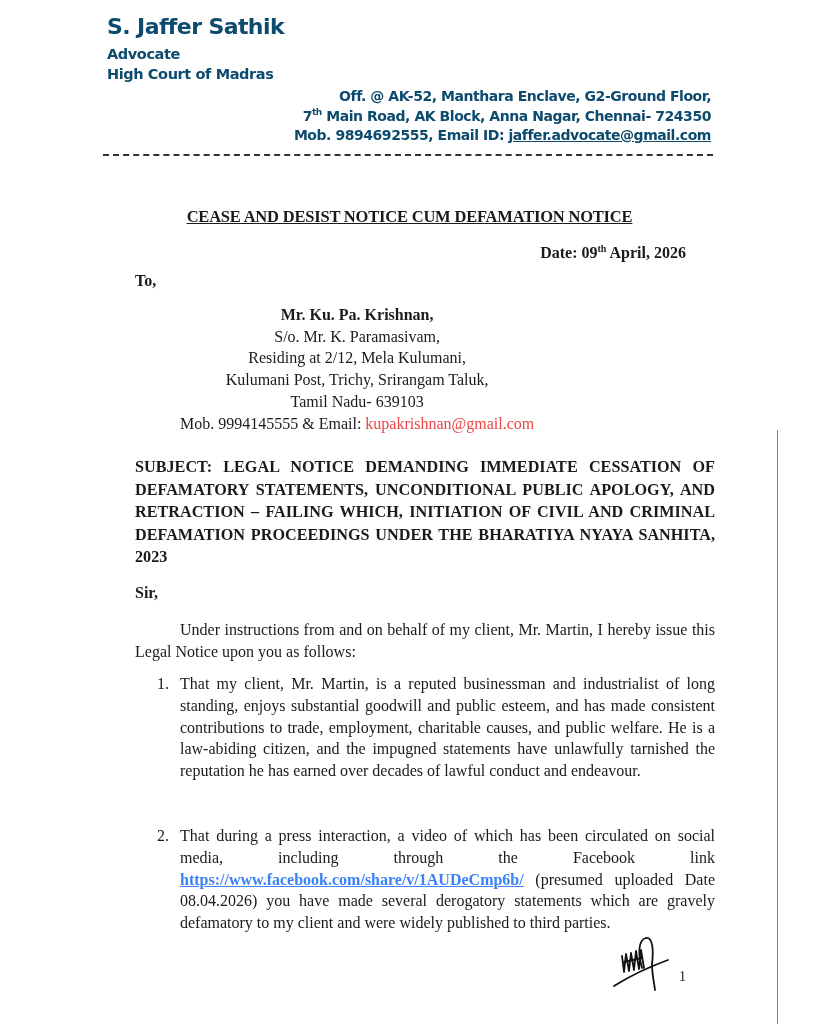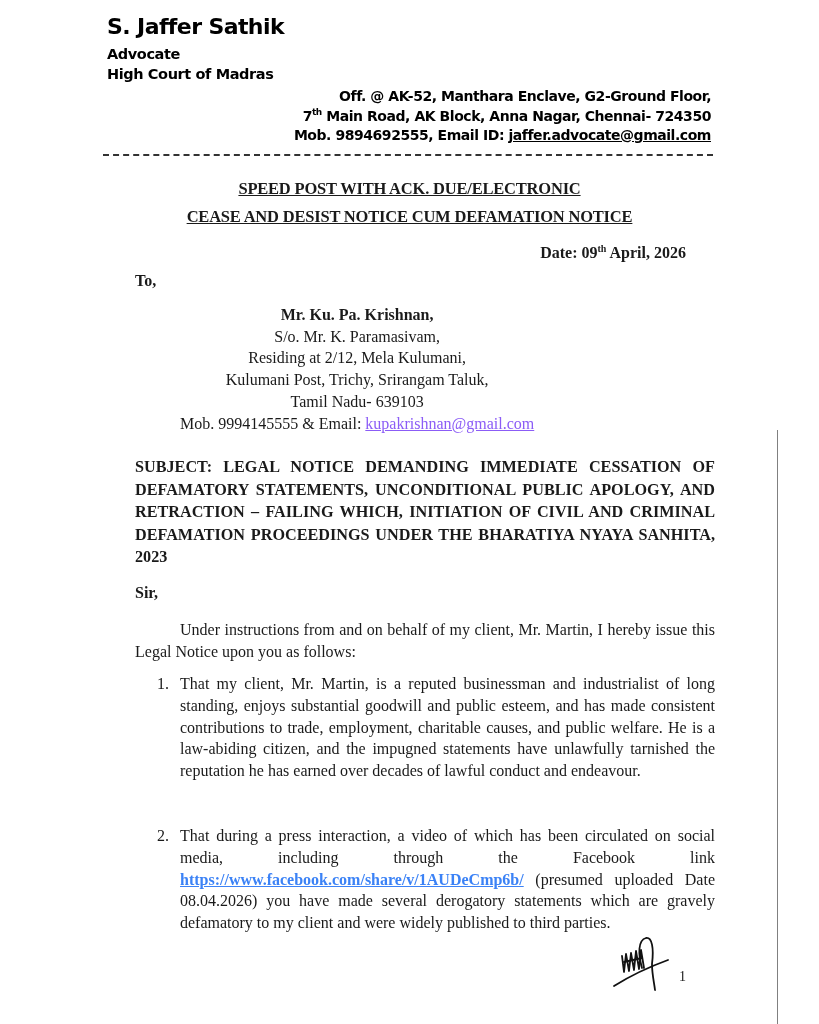--- a/index.html
+++ b/index.html
@@ -27,21 +27,21 @@
       top: 430px;
       width: 1px;
       height: 594px;
       background: #555;
       opacity: 0.75;
     }
     
     .lh {
       font-family: "DejaVu Sans", sans-serif;
       position: absolute;
-      color: #000000;
+      color: #0c4a6e;
       white-space: nowrap;
     }
     .lh-name {
       left: 107px; top: 14px;
       font-size: 22px;
       font-weight: bold;
       letter-spacing: -0.6px;
     }
     .lh-title {
       left: 107px; top: 46px;
@@ -104,22 +104,21 @@
       font-weight: bold;
       font-size: 16px;
     }
     .addressee {
       left: 180px; top: 304px;
       font-size: 16px;
       line-height: 21.7px;
     }
     .addressee .nm { font-weight: bold; }
     .link-blue {
-      color: #8b5cf6;
-      text-decoration: underline;
+      color: #ef4444;
     }
     .subject {
       left: 135px; top: 456px;
       width: 580px;
       white-space: normal;
       font-weight: bold;
       font-size: 16.2px;
       line-height: 22.6px;
       text-align: justify;
       text-align-last: left;
@@ -181,21 +180,20 @@
   <div class="lh lh-name">S. Jaffer Sathik</div>
   <div class="lh lh-title">Advocate</div>
   <div class="lh lh-court">High Court of Madras</div>
 
   <div class="lh lh-addr lh-addr1">Off. @ AK-52, Manthara Enclave, G2-Ground Floor,</div>
   <div class="lh lh-addr lh-addr2"><span>7</span><sup>th</sup><span> Main Road, AK Block, Anna Nagar, Chennai- 724350</span></div>
   <div class="lh lh-addr lh-addr3"><span>Mob. 9894692555, Email ID: </span><span class="lh-email">jaffer.advocate@gmail.com</span></div>
 
   <div class="dash-rule"></div>
 
-  <div class="serif heading heading1">SPEED POST WITH ACK. DUE/ELECTRONIC</div>
   <div class="serif heading heading2">CEASE AND DESIST NOTICE CUM DEFAMATION NOTICE</div>
 
   <div class="serif date"><span>Date: 09</span><sup>th</sup><span> April, 2026</span></div>
 
   <div class="serif to">To,</div>
 
   <div class="serif addressee">
     <span class="sr-block nm">Mr. Ku. Pa. Krishnan,</span>
     <span class="sr-block">S/o. Mr. K. Paramasivam,</span>
     <span class="sr-block">Residing at 2/12, Mela Kulumani,</span>

